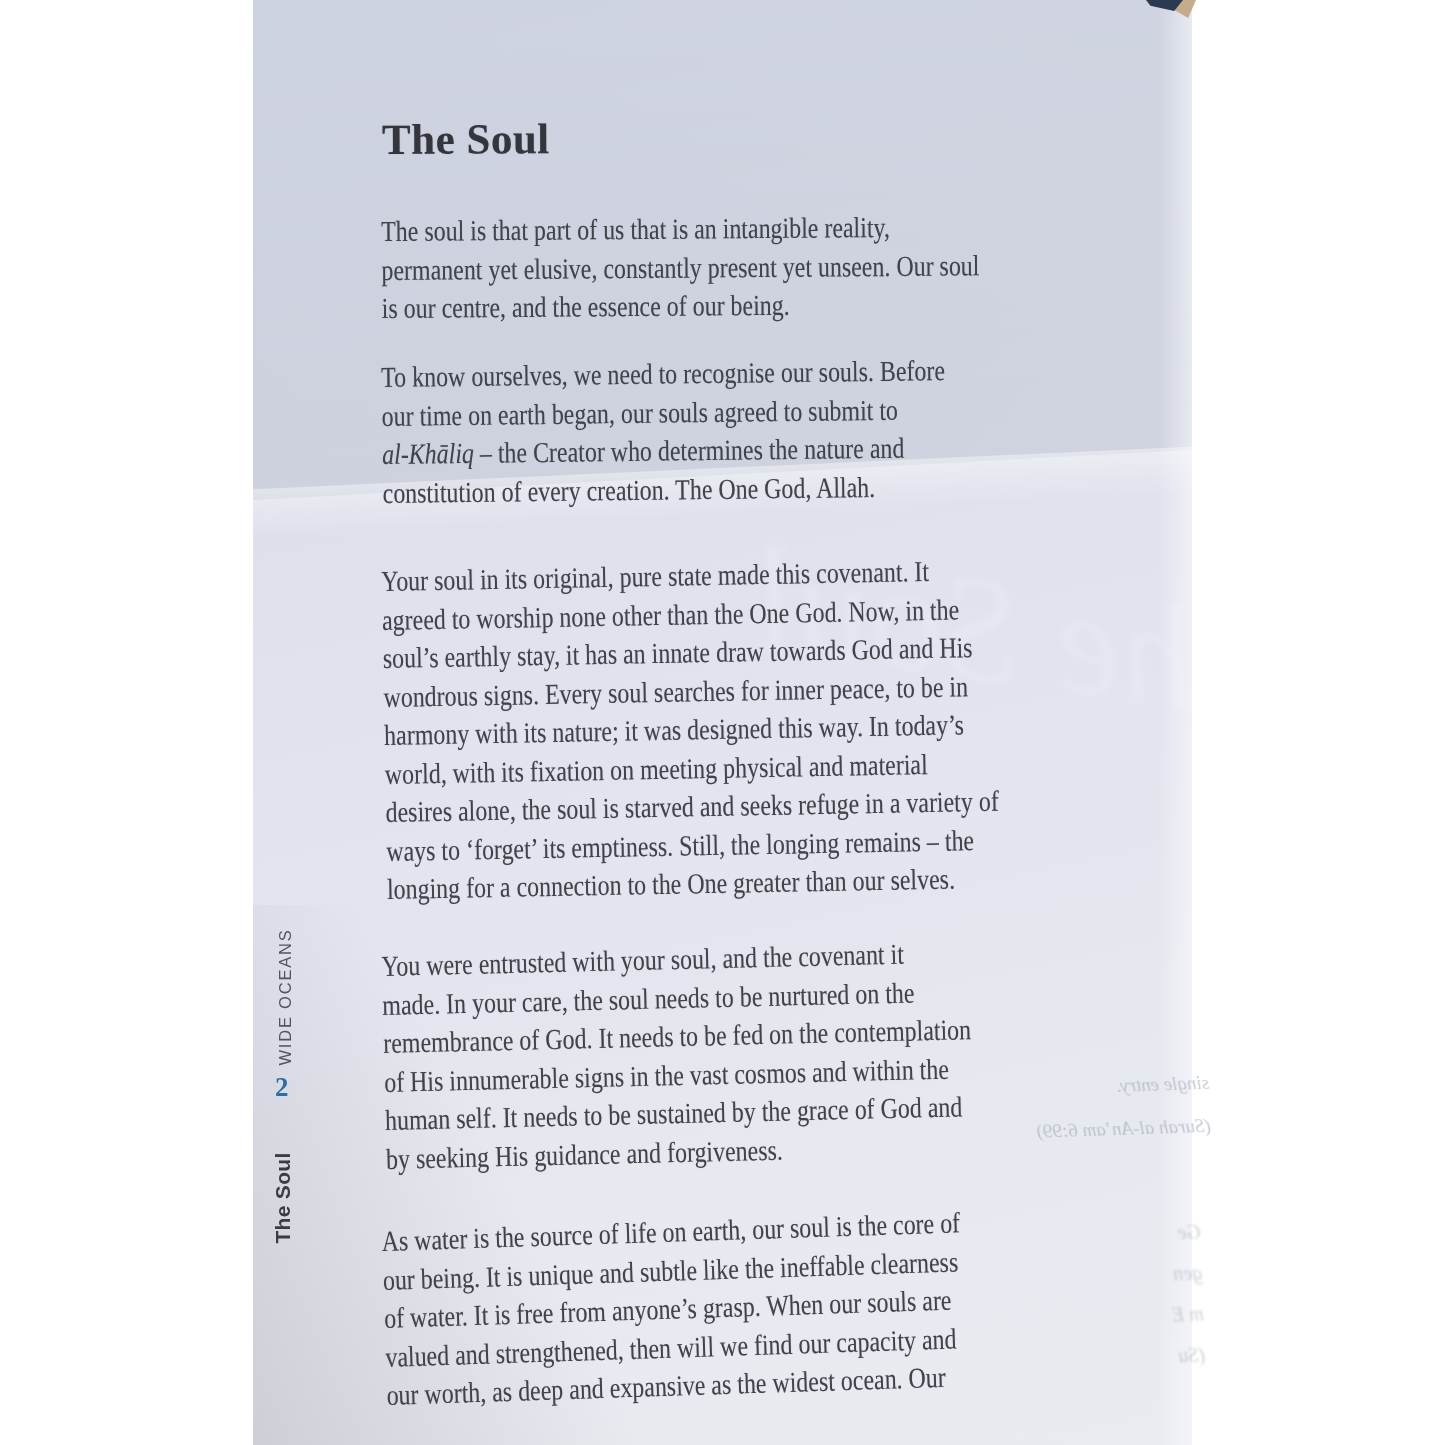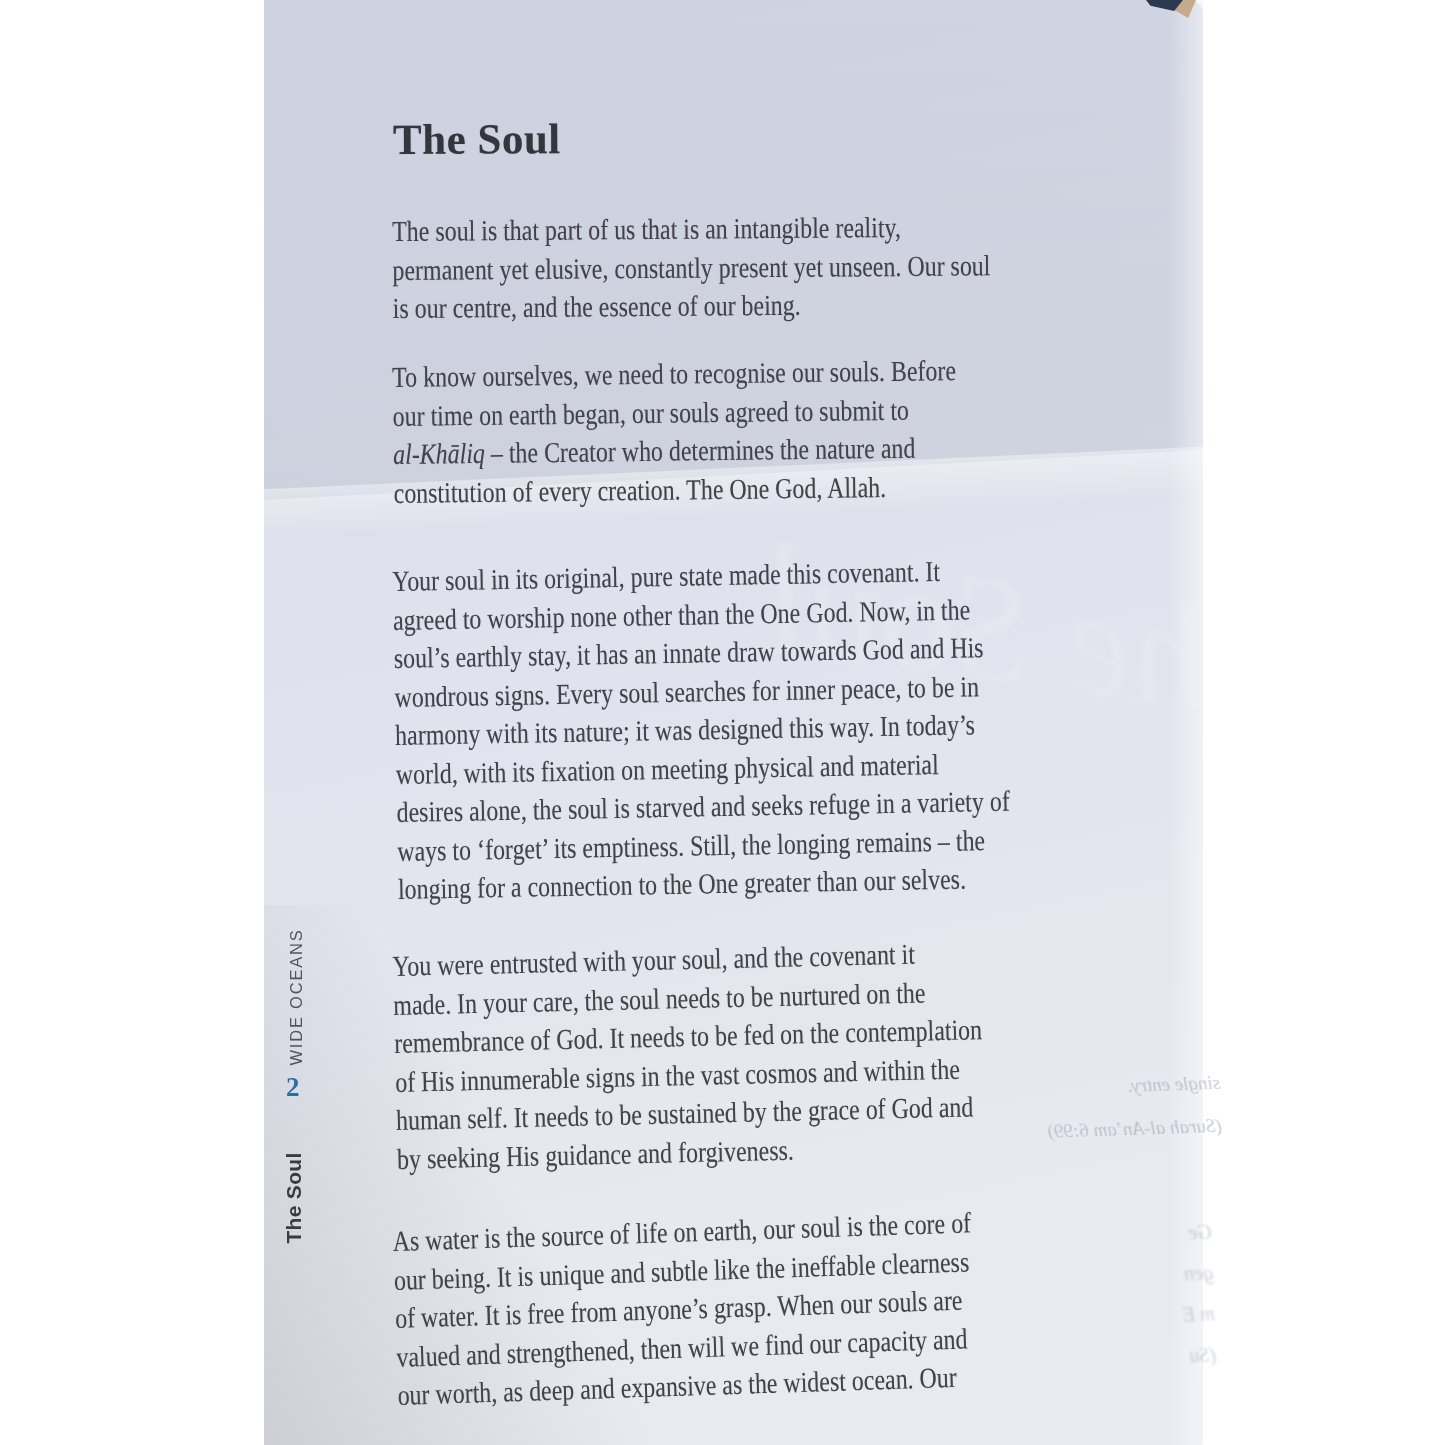--- a/index.html
+++ b/index.html
@@ -1,21 +1,21 @@
 <!DOCTYPE html>
 <html><head>
 <meta charset="utf-8">
 <style>
   html,body { margin:0; padding:0; background:#ffffff; }
   .photo {
     position:relative; width:1445px; height:1445px; background:#ffffff;
     overflow:hidden; font-family:"Liberation Serif", serif;
   }
   .page {
-    position:absolute; left:264px; top:0; width:939px; height:1445px;
+    position:absolute; left:253px; top:0; width:939px; height:1445px;
     background:linear-gradient(168deg,#d8dce9 0%,#dde0eb 30%,#e2e4ee 55%,#e7e9f0 78%,#eaebf1 100%);
     border-top-right-radius:14px;
   }
   .shade-top {
     position:absolute; left:0; top:0; width:100%; height:500px;
     background:linear-gradient(to bottom, rgba(116,126,152,0.10), rgba(116,126,152,0.15));
     clip-path:polygon(0 0,100% 0,100% 90%,0 100%);
   }
   .light-band {
     position:absolute; left:-20px; right:-20px; top:468px; height:48px;

